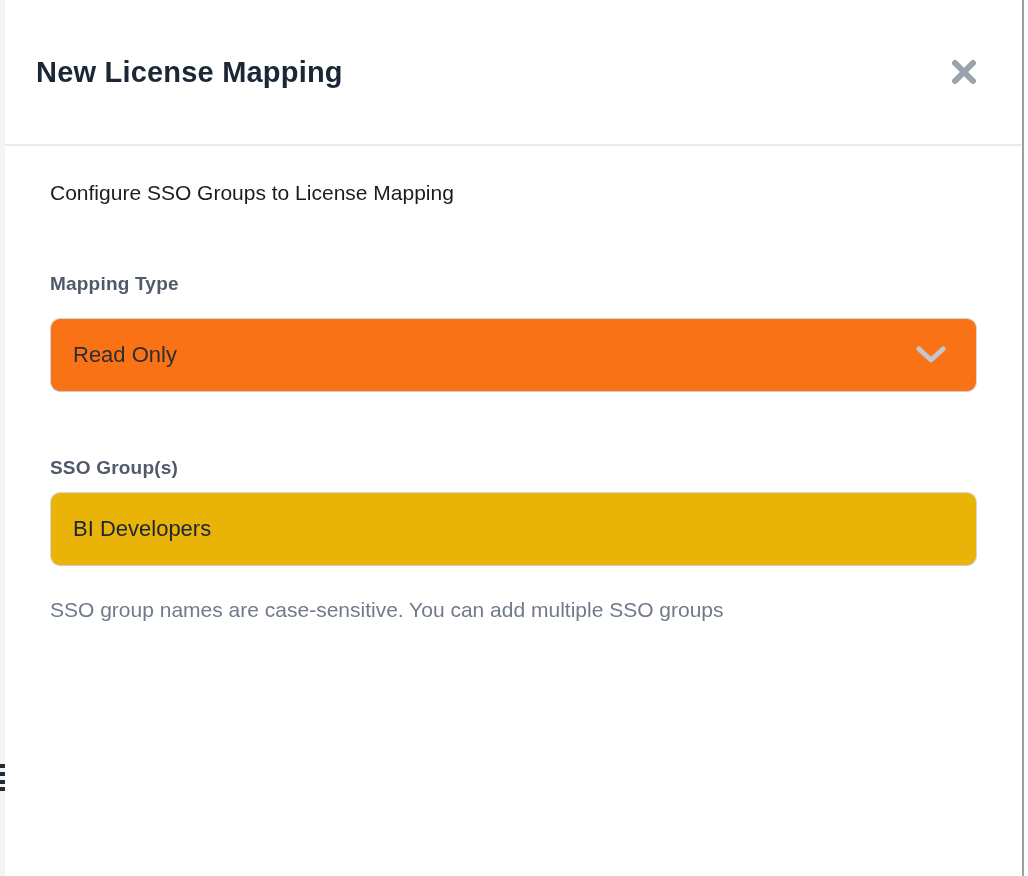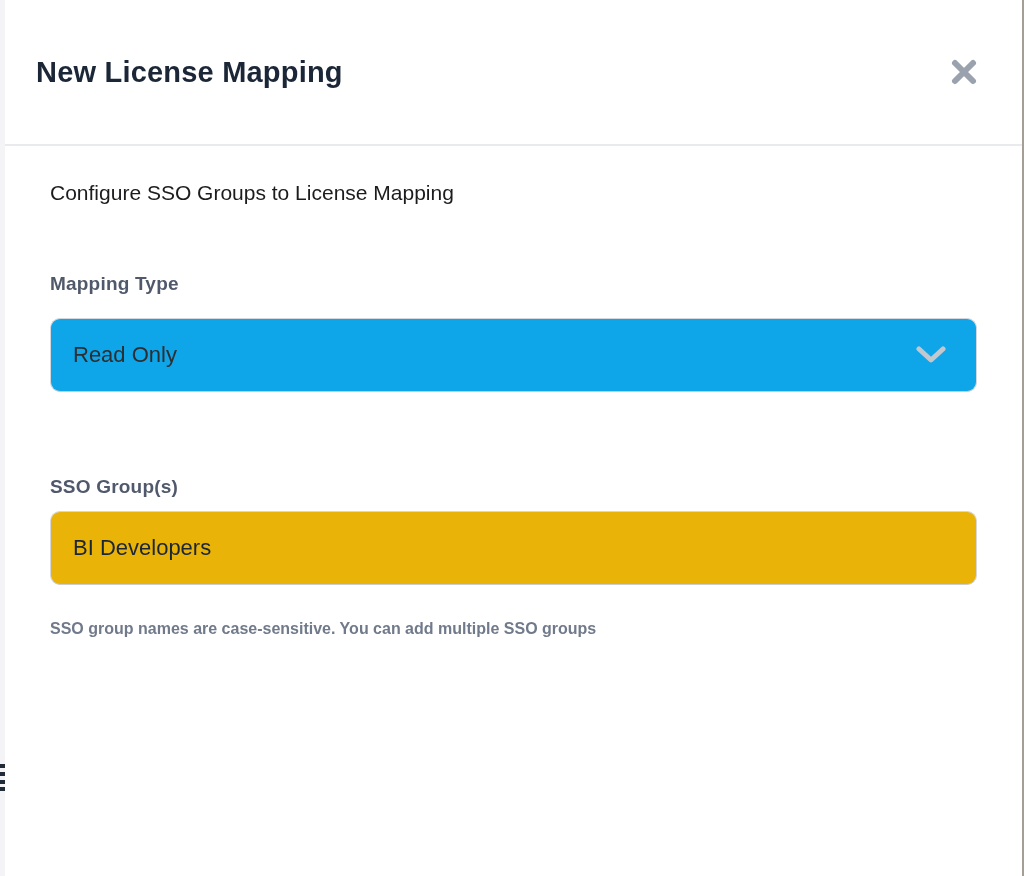--- a/index.html
+++ b/index.html
@@ -58,27 +58,27 @@
     margin-top: 35px;
     font-size: 21px; color: #1c1c1e;
   }
 
   .field-label {
     display: block;
     font-size: 19px; font-weight: bold; color: #50596b;
     letter-spacing: 0.2px;
   }
   .label-license { margin-top: 68px; }
-  .label-sso { margin-top: 84px; }
+  .label-sso { margin-top: 65px; }
 
   .select-box {
     margin-top: 23px;
     position: relative;
     width: 927px; height: 74px;
-    background: #0ea5e9;
+    background: #f97316;
     border: 1px solid #d4d7dd;
     border-bottom-color: #c9ccd3;
     border-radius: 10px;
     display: flex; align-items: center;
     padding: 0 60px 0 22px;
     cursor: pointer;
   }
   .select-value { font-size: 22px; color: #2e2e30; }
   .select-chevron {
     position: absolute; right: 30px; top: 50%;
@@ -95,23 +95,22 @@
     border-radius: 10px;
     padding: 0 22px;
     font-family: "Liberation Sans", "DejaVu Sans", sans-serif;
     font-size: 22px; color: #1b2637;
     outline: none;
     display: block;
   }
 
   .help-text {
     margin-top: 24px;
-    font-size: 16px; line-height: 40px; color: #707a8a;
+    font-size: 21px; line-height: 40px; color: #707a8a;
     max-width: 860px;
-    font-weight: bold;
   }
   .help-line { display: block; }
 </style>
 </head>
 <body>
 
 <div class="screen">
 
   <div class="bg-strip">
     <div class="bg-fragment frag-1"></div>

